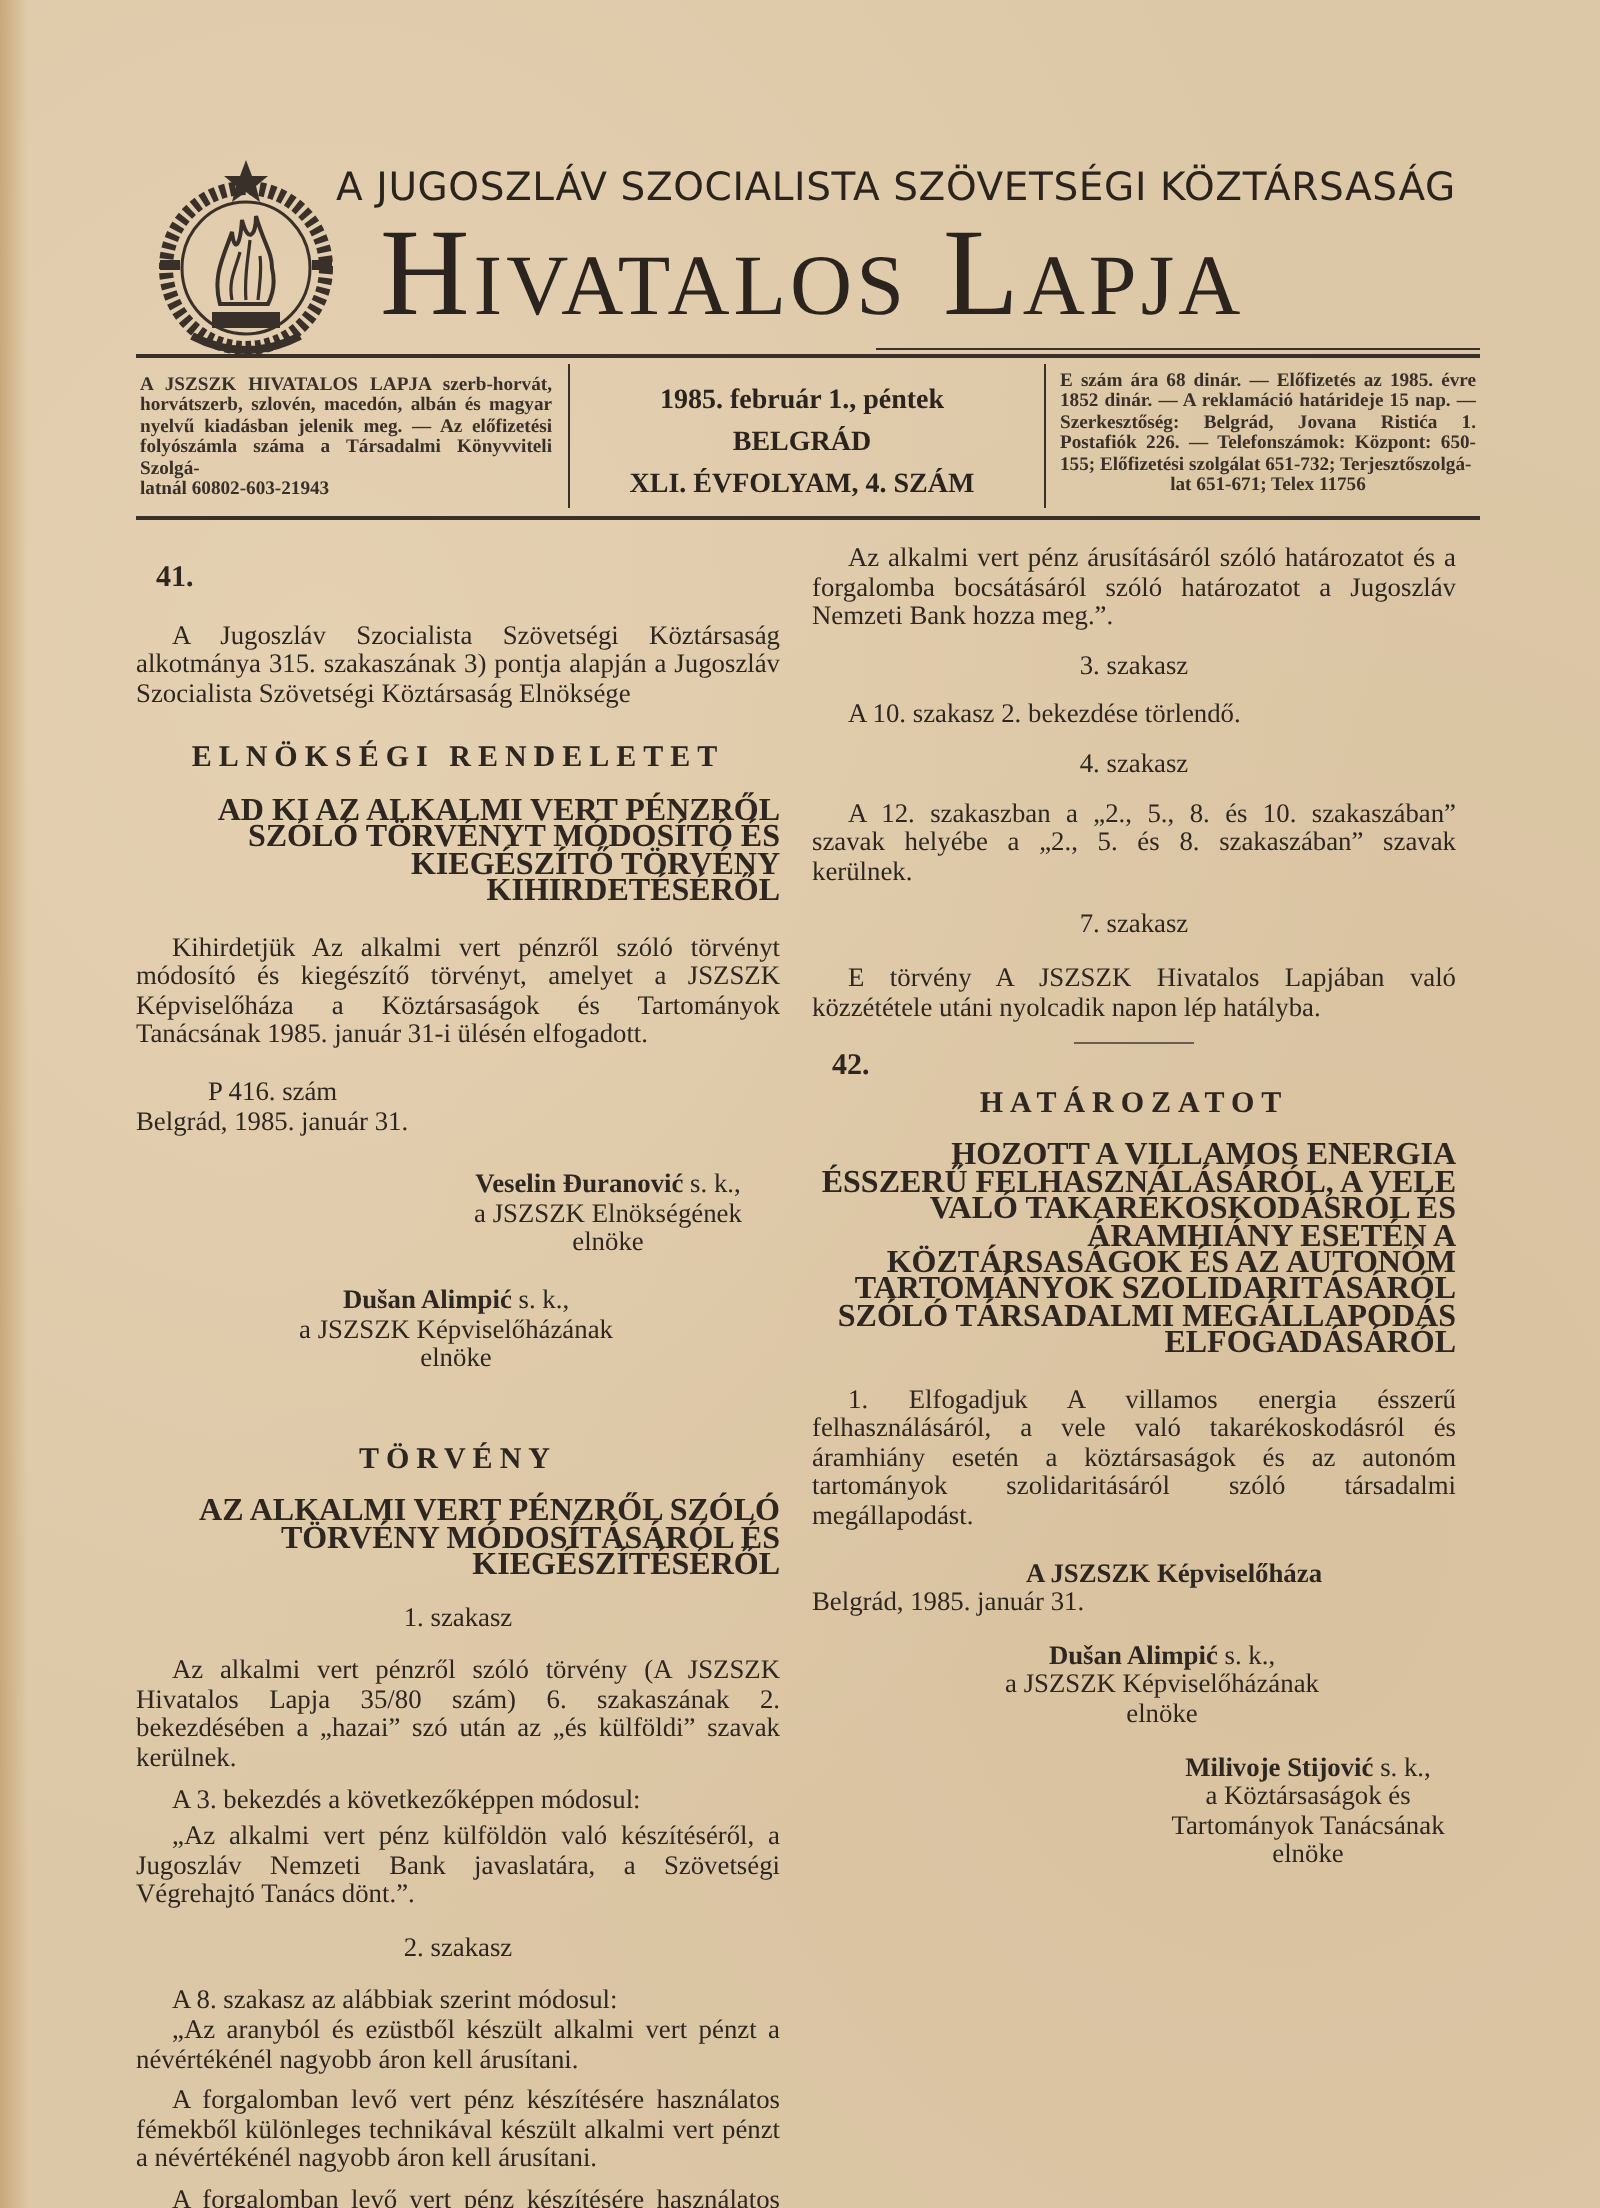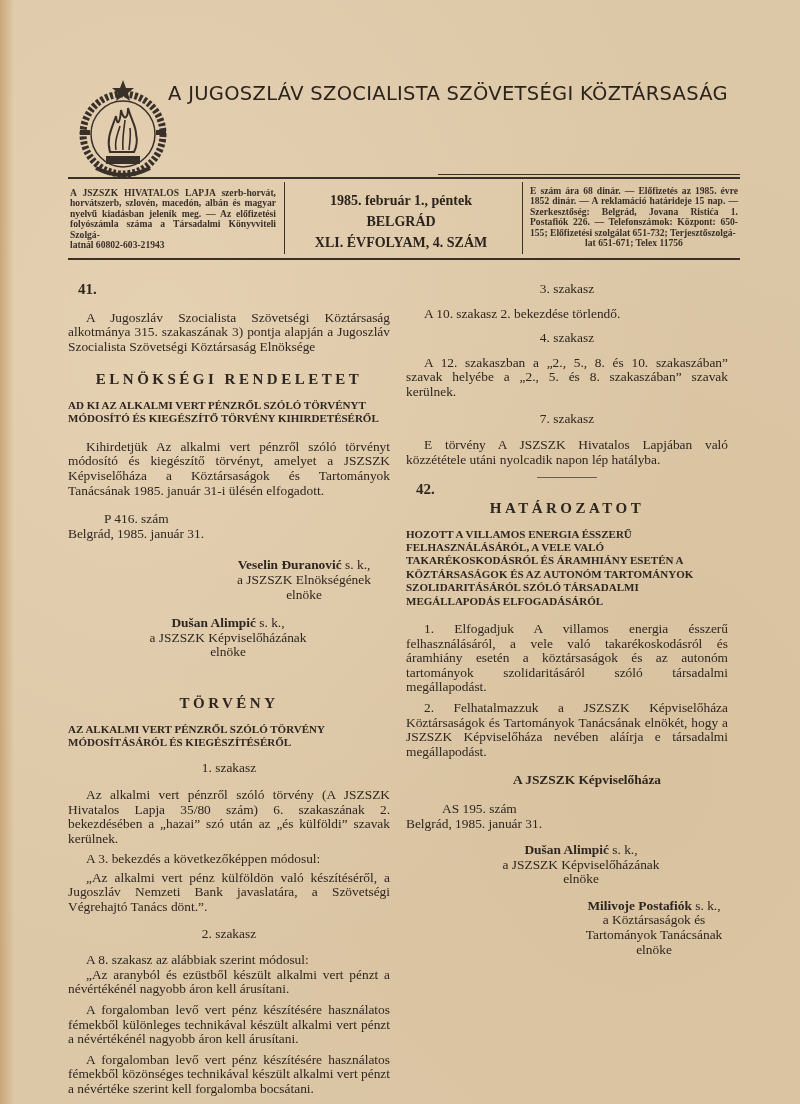--- a/index.html
+++ b/index.html
@@ -59,21 +59,21 @@
 
   
   .col { position: absolute; top: 272px; width: 322px; font-size: 13.4px; line-height: 14.6px; }
   .col-left { left: 0; }
   .col-right { left: 338px; }
   p { margin: 0; text-align: justify; }
   .ind { text-indent: 18px; }
   .num { font-weight: bold; font-size: 15px; margin: 10px 0 0 10px; }
   .center { text-align: center; }
   .spaced { letter-spacing: 3.5px; font-weight: bold; font-size: 15px; text-align: center; }
-  .heading { font-weight: bold; text-align: left; font-size: 11px; line-height: 13.4px; text-transform: uppercase; }
+  .heading { font-weight: bold; text-align: right; font-size: 16px; line-height: 13.4px; text-transform: uppercase; }
   .sig { text-align: center; }
   .bold { font-weight: bold; }
   .divider { width: 60px; height: 1px; background: #6a5e50; margin: 0 auto; }
 </style>
 </head>
 <body>
 
 <div class="edge-left"></div>
 
 <div class="page">
@@ -84,20 +84,21 @@
       <ellipse cx="47" cy="56" rx="40" ry="40" fill="none" stroke="#3a302a" stroke-width="7" stroke-dasharray="3 2"></ellipse>
       <ellipse cx="47" cy="56" rx="32" ry="33" fill="none" stroke="#3a302a" stroke-width="1.5"></ellipse>
       <path d="M34,74 C30,60 36,50 40,38 C41,48 44,46 45,32 C48,44 52,40 52,30 C56,44 60,48 60,56 C62,64 60,70 58,74 Z" fill="none" stroke="#3a302a" stroke-width="2"></path>
       <path d="M40,72 C38,62 42,56 44,48 M47,72 C46,60 48,52 49,42 M53,72 C54,62 55,58 54,50" stroke="#3a302a" stroke-width="1.6" fill="none"></path>
       <rect x="30" y="78" width="34" height="8" fill="#3a302a"></rect>
       <rect x="4" y="52" width="10" height="5" fill="#3a302a"></rect>
       <rect x="80" y="52" width="10" height="5" fill="#3a302a"></rect>
       <path d="M20,90 Q47,104 74,90" stroke="#3a302a" stroke-width="4" fill="none"></path>
     </svg>
     <div class="republic">A JUGOSZLÁV SZOCIALISTA SZÖVETSÉGI KÖZTÁRSASÁG</div>
+    <div class="title">Hivatalos Lapja</div>
   </div>
 
   <div class="rule-top2"></div>
   <div class="rule-top"></div>
 
   <div class="info-row">
     <div class="info-left">
       <span>A JSZSZK HIVATALOS LAPJA szerb-horvát, horvátszerb, szlovén, macedón, albán és magyar nyelvű kiadásban jelenik meg. — Az előfizetési folyószámla száma a Társadalmi Könyvviteli Szolgá-</span>
       <span class="last">latnál 60802-603-21943</span>
     </div>
@@ -143,41 +144,40 @@
     <p class="ind" style="margin-top:6px">A 3. bekezdés a következőképpen módosul:</p>
     <p class="ind" style="margin-top:4px">„Az alkalmi vert pénz külföldön való készítéséről, a Jugoszláv Nemzeti Bank javaslatára, a Szövetségi Végrehajtó Tanács dönt.”.</p>
     <div class="center" style="margin-top:12px">2. szakasz</div>
     <p class="ind" style="margin-top:12px">A 8. szakasz az alábbiak szerint módosul:</p>
     <p class="ind">„Az aranyból és ezüstből készült alkalmi vert pénzt a névértékénél nagyobb áron kell árusítani.</p>
     <p class="ind" style="margin-top:6px">A forgalomban levő vert pénz készítésére használatos fémekből különleges technikával készült alkalmi vert pénzt a névértékénél nagyobb áron kell árusítani.</p>
     <p class="ind" style="margin-top:6px">A forgalomban levő vert pénz készítésére használatos fémekből közönséges technikával készült alkalmi vert pénzt a névértéke szerint kell forgalomba bocsátani.</p>
   </div>
 
   <div class="col col-right">
+    <p class="ind">Az alkalmi vert pénz árusításáról szóló határozatot és a forgalomba bocsátásáról szóló határozatot a Jugoszláv Nemzeti Bank hozza meg.”.</p>
     <div class="center" style="margin-top:10px">3. szakasz</div>
     <p class="ind" style="margin-top:10px">A 10. szakasz 2. bekezdése törlendő.</p>
     <div class="center" style="margin-top:10px">4. szakasz</div>
     <p class="ind" style="margin-top:10px">A 12. szakaszban a „2., 5., 8. és 10. szakaszában” szavak helyébe a „2., 5. és 8. szakaszában” szavak kerülnek.</p>
     <div class="center" style="margin-top:12px">7. szakasz</div>
     <p class="ind" style="margin-top:12px">E törvény A JSZSZK Hivatalos Lapjában való közzététele utáni nyolcadik napon lép hatályba.</p>
     <div class="divider" style="margin-top:10px"></div>
     <div class="num" style="margin-top:4px; margin-left:10px">42.</div>
     <div class="spaced" style="margin-top:4px">HATÁROZATOT</div>
     <div class="heading" style="margin-top:12px">HOZOTT A VILLAMOS ENERGIA ÉSSZERŰ FELHASZNÁLÁSÁRÓL, A VELE VALÓ TAKARÉKOSKODÁSRÓL ÉS ÁRAMHIÁNY ESETÉN A KÖZTÁRSASÁGOK ÉS AZ AUTONÓM TARTOMÁNYOK SZOLIDARITÁSÁRÓL SZÓLÓ TÁRSADALMI MEGÁLLAPODÁS ELFOGADÁSÁRÓL</div>
     <p class="ind" style="margin-top:14px">1. Elfogadjuk A villamos energia ésszerű felhasználásáról, a vele való takarékoskodásról és áramhiány esetén a köztársaságok és az autonóm tartományok szolidaritásáról szóló társadalmi megállapodást.</p>
-    <p class="ind" style="margin-top:6px">2. Felhatalmazzuk a JSZSZK Képviselőháza Köztársaságok és Tartományok Tanácsának elnökét, hogy a JSZSZK Képviselőháza nevében aláírja e társadalmi megállapodást.</p>
     <div class="center bold" style="margin-top:14px; padding-left:40px">A JSZSZK Képviselőháza</div>
-    <div style="margin-top:14px; padding-left:36px">AS 195. szám</div>
     <div>Belgrád, 1985. január 31.</div>
 
     <div class="sig" style="margin-top:12px; margin-left:80px; width:190px">
       <div><span class="bold">Dušan Alimpić</span><span> s. k.,</span></div>
       <div>a JSZSZK Képviselőházának</div>
       <div>elnöke</div>
     </div>
     <div class="sig" style="margin-top:12px; margin-left:168px; width:160px">
-      <div><span class="bold">Milivoje Postafiók</span><span> s. k.,</span></div>
+      <div><span class="bold">Milivoje Stijović</span><span> s. k.,</span></div>
       <div>a Köztársaságok és</div>
       <div>Tartományok Tanácsának</div>
       <div>elnöke</div>
     </div>
   </div>
 </div>
 
 </body></html>

